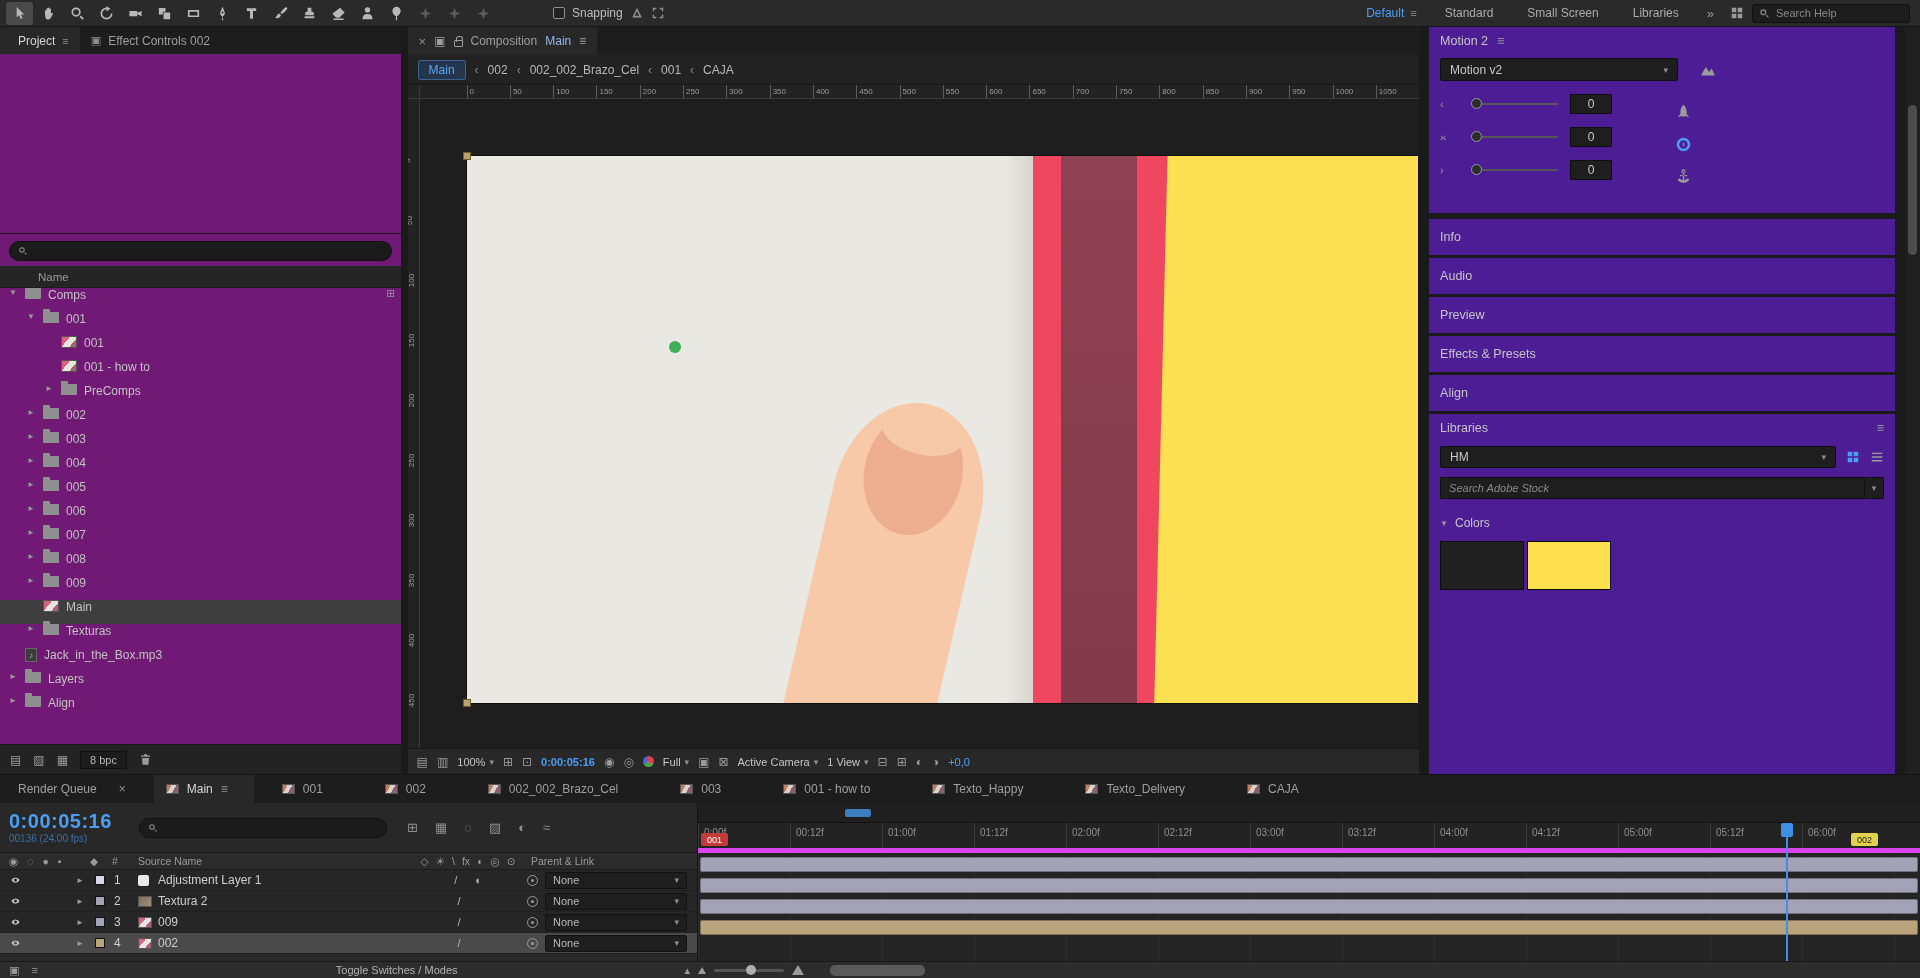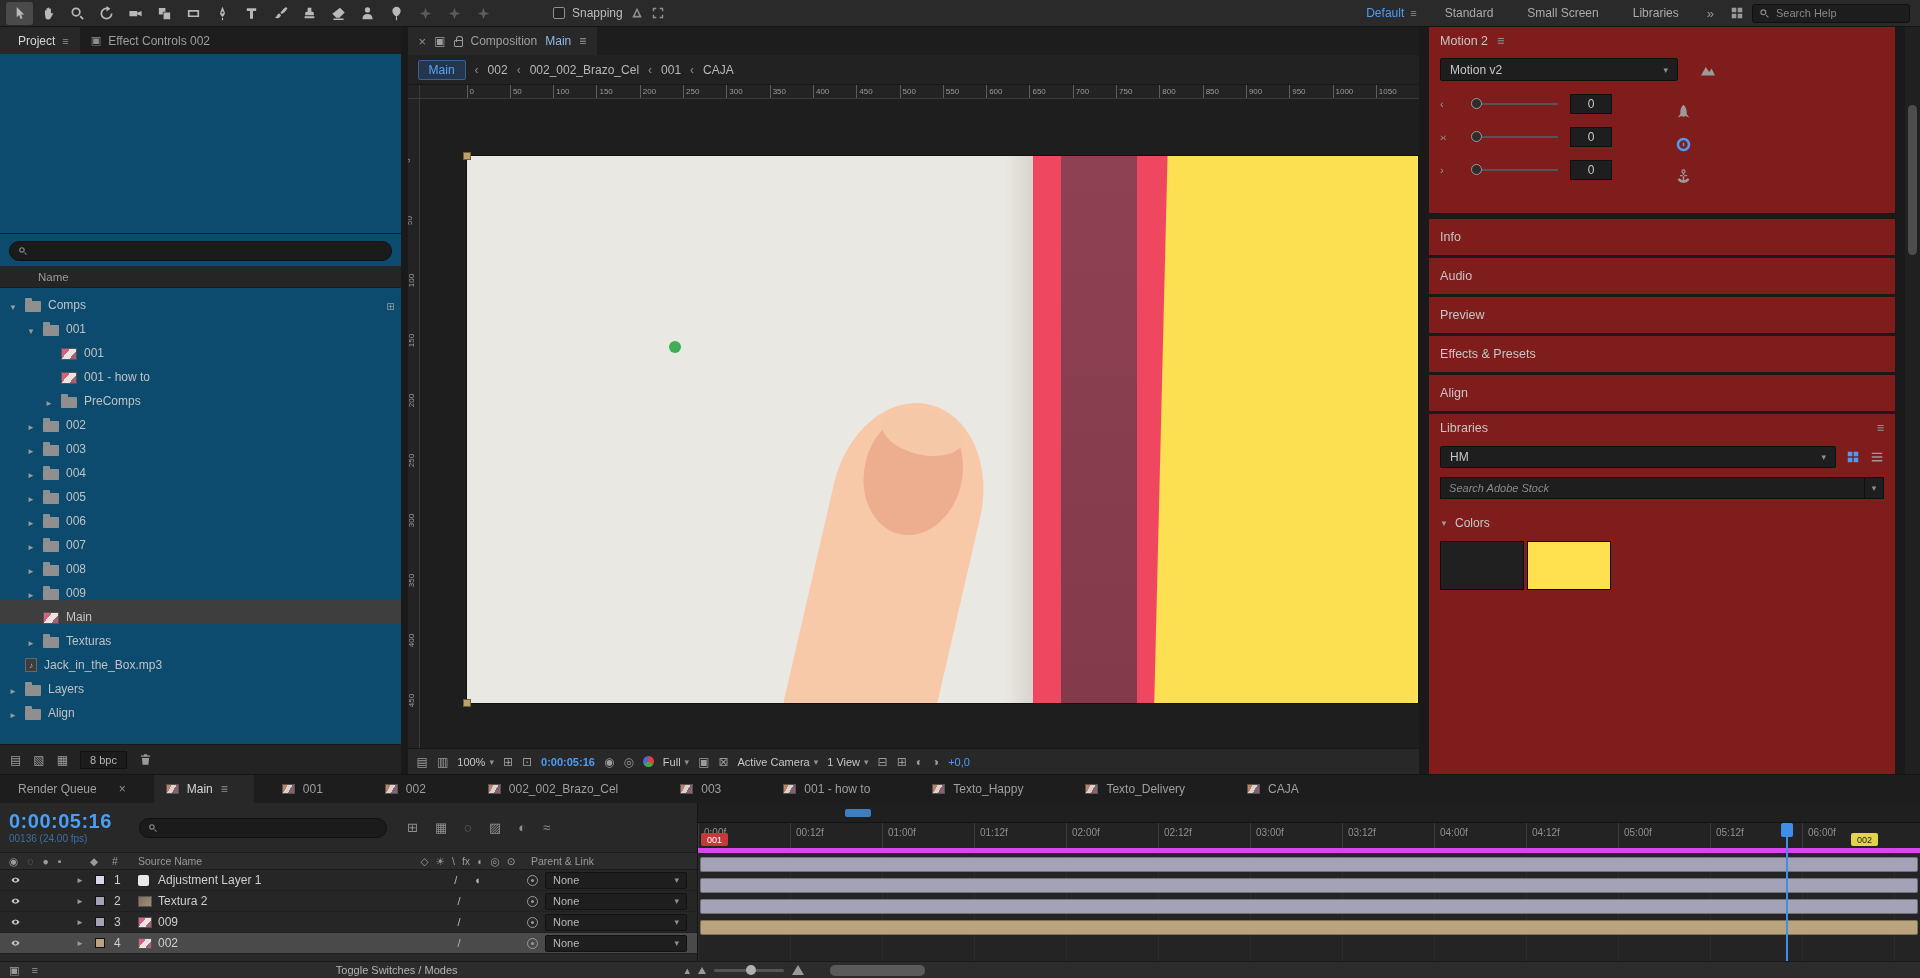--- a/index.html
+++ b/index.html
@@ -29,28 +29,28 @@
   .help-search svg{width:11px;height:11px;fill:#8a8a8a;flex:0 0 auto}
 
   
   .main{height:747px;display:flex}
   .panel-tabs{height:27px;background:#1d1d1d;display:flex;align-items:stretch;flex:0 0 auto}
   .ptab{display:flex;align-items:center;gap:7px;padding:0 11px;color:#9e9e9e;white-space:nowrap}
   .ptab.active{background:#282828;color:#d6d6d6}
   .ptab .menu,.ptab .panel-ic{color:#8f8f8f;font-size:11px}
 
   
-  .project{width:404px;margin-right:7px;background:#0c4a6e;display:flex;flex-direction:column}
+  .project{width:404px;margin-right:7px;background:#701a75;display:flex;flex-direction:column}
   .preview-area{height:180px;border-bottom:1px solid #1c1c1c}
   .proj-search-row{padding:7px 9px 5px}
   .search-box{height:20px;background:#1b1b1b;border:1px solid #111;border-radius:10px;display:flex;align-items:center;gap:6px;padding:0 8px}
   .search-box svg{width:10px;height:10px;fill:#8a8a8a;flex:0 0 auto}
   .name-header{height:22px;display:flex;align-items:center;padding-left:38px;color:#9a9a9a;background:#252525;border-bottom:1px solid #1c1c1c;font-size:11.5px}
   .tree{flex:1;overflow:hidden}
-  .tree-item{height:24px;display:flex;align-items:flex-end;gap:7px;color:#c2c2c2;padding-right:6px}
+  .tree-item{height:24px;display:flex;align-items:flex-start;gap:7px;color:#c2c2c2;padding-right:6px}
   .tree-item.ind0{padding-left:8px}.tree-item.ind1{padding-left:26px}.tree-item.ind2{padding-left:44px}
   .tree-item.selected{background:#3e3e3e}
   .twirl{width:10px;font-size:8px;color:#9a9a9a;text-align:center;flex:0 0 auto}
   .folder.expanded .twirl::before{content:"▼"}
   .folder.collapsed .twirl::before{content:"►"}
   .ticon{width:16px;height:12px;flex:0 0 auto;position:relative}
   .folder .ticon{height:11px;background:#8f8f8f;border-radius:1px}
   .folder .ticon::before{content:"";position:absolute;top:-3px;left:0;width:7px;height:3px;background:#8f8f8f;border-radius:1px 1px 0 0}
   .comp-row .ticon{background:linear-gradient(130deg,#d9607e 0 35%,#eae6df 35% 70%,#a8607a 70%);border:1px solid #555}
   .audio .ticon{width:12px;height:14px;background:#3c3c3c;border:1px solid #666;display:flex;align-items:center;justify-content:center;font-size:8px;color:#bbb}
@@ -93,21 +93,21 @@
   .comp-footer{height:26px;background:#282828;border-top:1px solid #181818;display:flex;align-items:center;gap:9px;padding:0 9px;font-size:11px;white-space:nowrap}
   .f-ic{color:#9a9a9a;font-size:12px}
   .dd{display:flex;align-items:center;gap:4px;color:#c6c6c6}
   .dd .caret{color:#8f8f8f;font-size:9px}
   .f-tc{color:#4b9ef5;font-weight:bold}
   .rgb-circle{width:11px;height:11px;border-radius:50%;background:conic-gradient(#e04040 0 33%,#48a848 33% 66%,#4868d8 66%);display:inline-block}
   .f-exp{color:#4b9ef5}
 
   
   .right-col{width:470px;margin-right:10px;display:flex;flex-direction:column;gap:3px}
-  .panel{background:#7f1d1d}
+  .panel{background:#4c1d95}
   .panel-header{height:28px;display:flex;align-items:center;gap:9px;padding:0 11px;color:#c6c6c6;font-size:12.5px}
   .panel-header .menu{color:#8f8f8f}
   .motion-body{padding:3px 11px 8px}
   .preset-row{display:flex;align-items:center;gap:16px;margin-bottom:6px}
   .select{height:23px;background:#1e1e1e;border:1px solid #101010;border-radius:2px;display:flex;align-items:center;justify-content:space-between;padding:0 9px;color:#c8c8c8}
   .preset-select{width:238px}
   .mountains svg{width:28px;height:16px;fill:#9a9a9a}
   .slider-row{display:flex;align-items:center;gap:12px;height:33px}
   .chev{width:20px;color:#9a9a9a;font-size:11px;letter-spacing:-1px}
   .slider-track{width:86px;height:2px;background:#555;position:relative}

